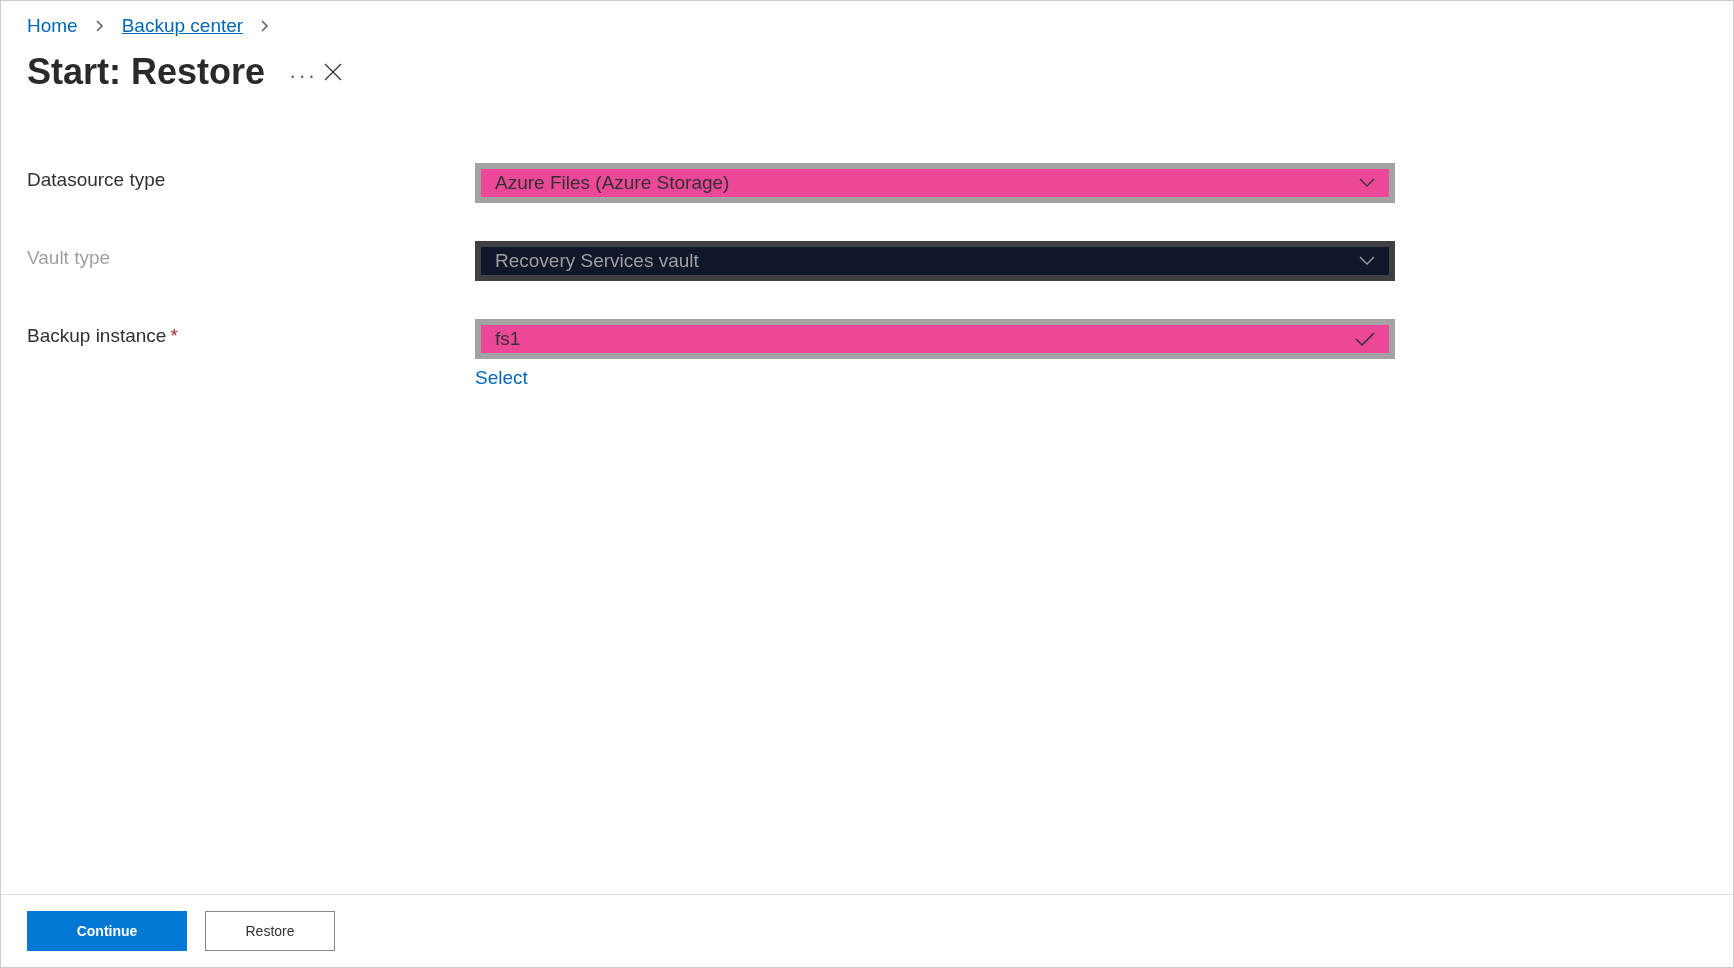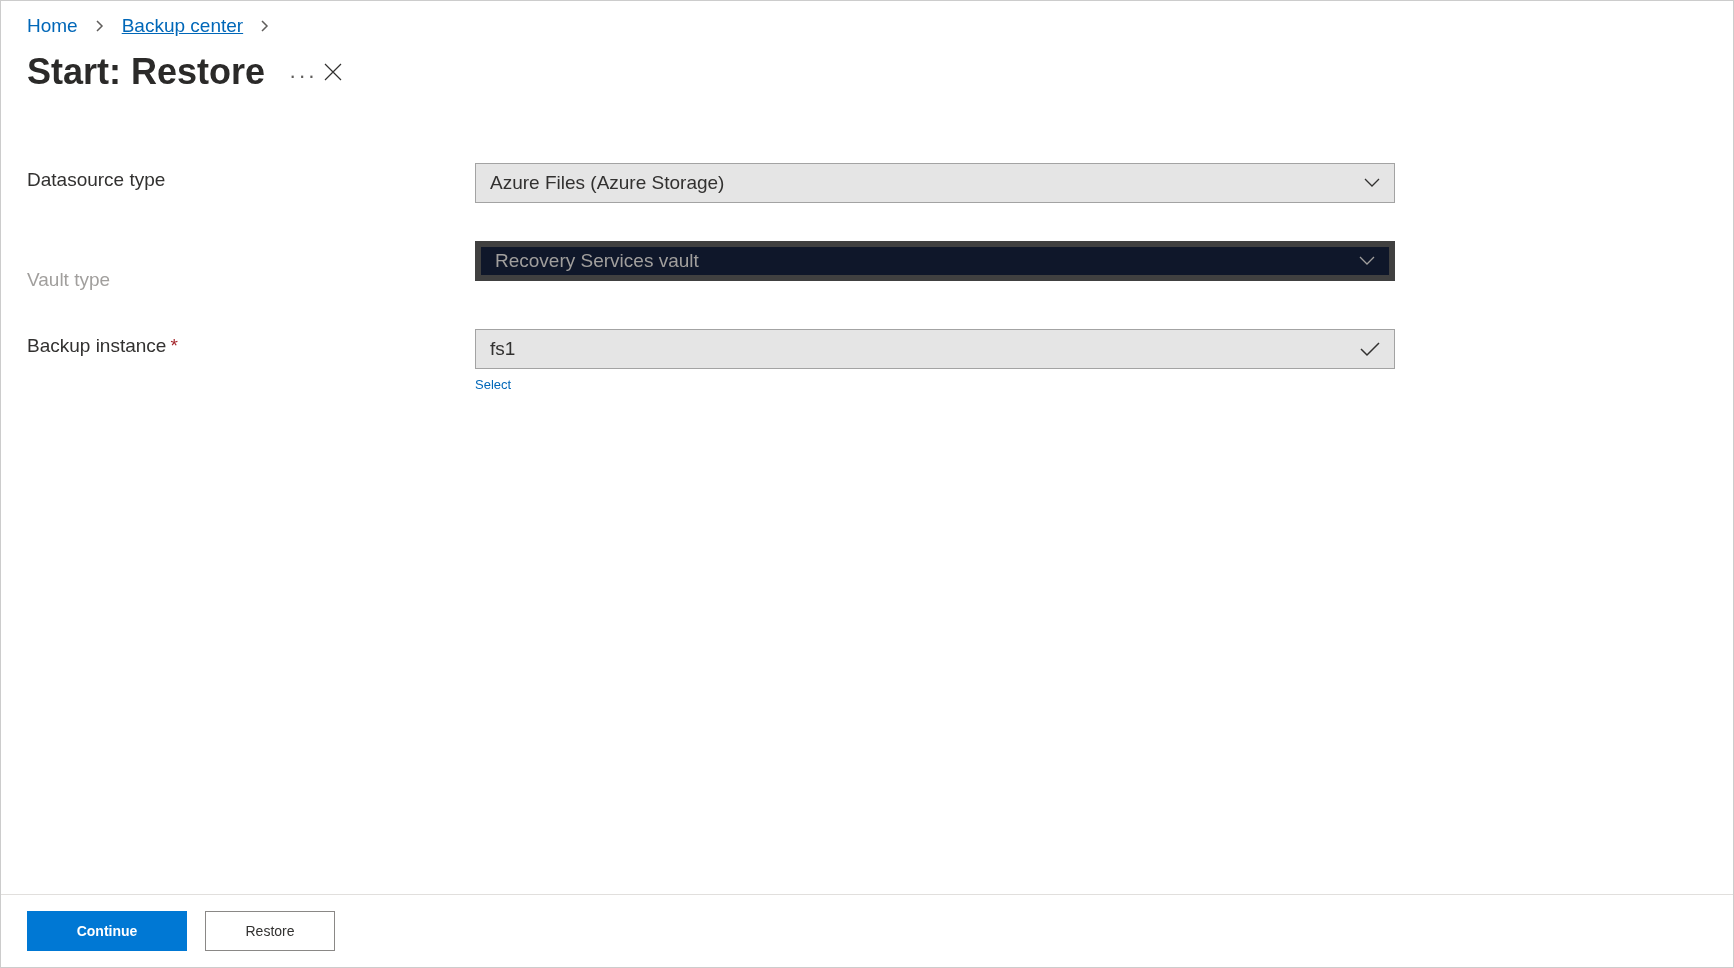--- a/index.html
+++ b/index.html
@@ -83,35 +83,34 @@
       gap: 28px;
     }
     .form-label {
       width: 420px;
       font-size: 19px;
       color: #323130;
       padding-top: 6px;
     }
     .form-label.disabled {
       color: #a19f9d;
-      margin-top: 22px;
     }
     .required-star {
       color: #a4262c;
       margin-left: 4px;
     }
     .form-control-wrap {
       flex: 0 0 920px;
       display: flex;
       flex-direction: column;
     }
     .select-box {
       position: relative;
-      border: 1px solid #a3a3a3;
-      background: #e5e5e5;
+      border: 6px solid #a3a3a3;
+      background: #ec4899;
       height: 40px;
       display: flex;
       align-items: center;
       padding: 0 14px;
       font-size: 19px;
       cursor: pointer;
     }
     .select-box.disabled {
       background: #0f172a;
       border: 6px solid #404040;
@@ -123,21 +122,21 @@
       right: 14px;
       top: 50%;
       transform: translateY(-50%);
       display: inline-flex;
     }
     .select-box.disabled .icon-right svg path {
       stroke: #a19f9d;
     }
     .helper-link {
       color: #0067b8;
-      font-size: 13px;
+      font-size: 19px;
       margin-top: 8px;
       cursor: pointer;
     }
     .footer {
       border-top: 1px solid #e1dfdd;
       padding: 16px 26px;
       display: flex;
       gap: 18px;
     }
     .btn {

